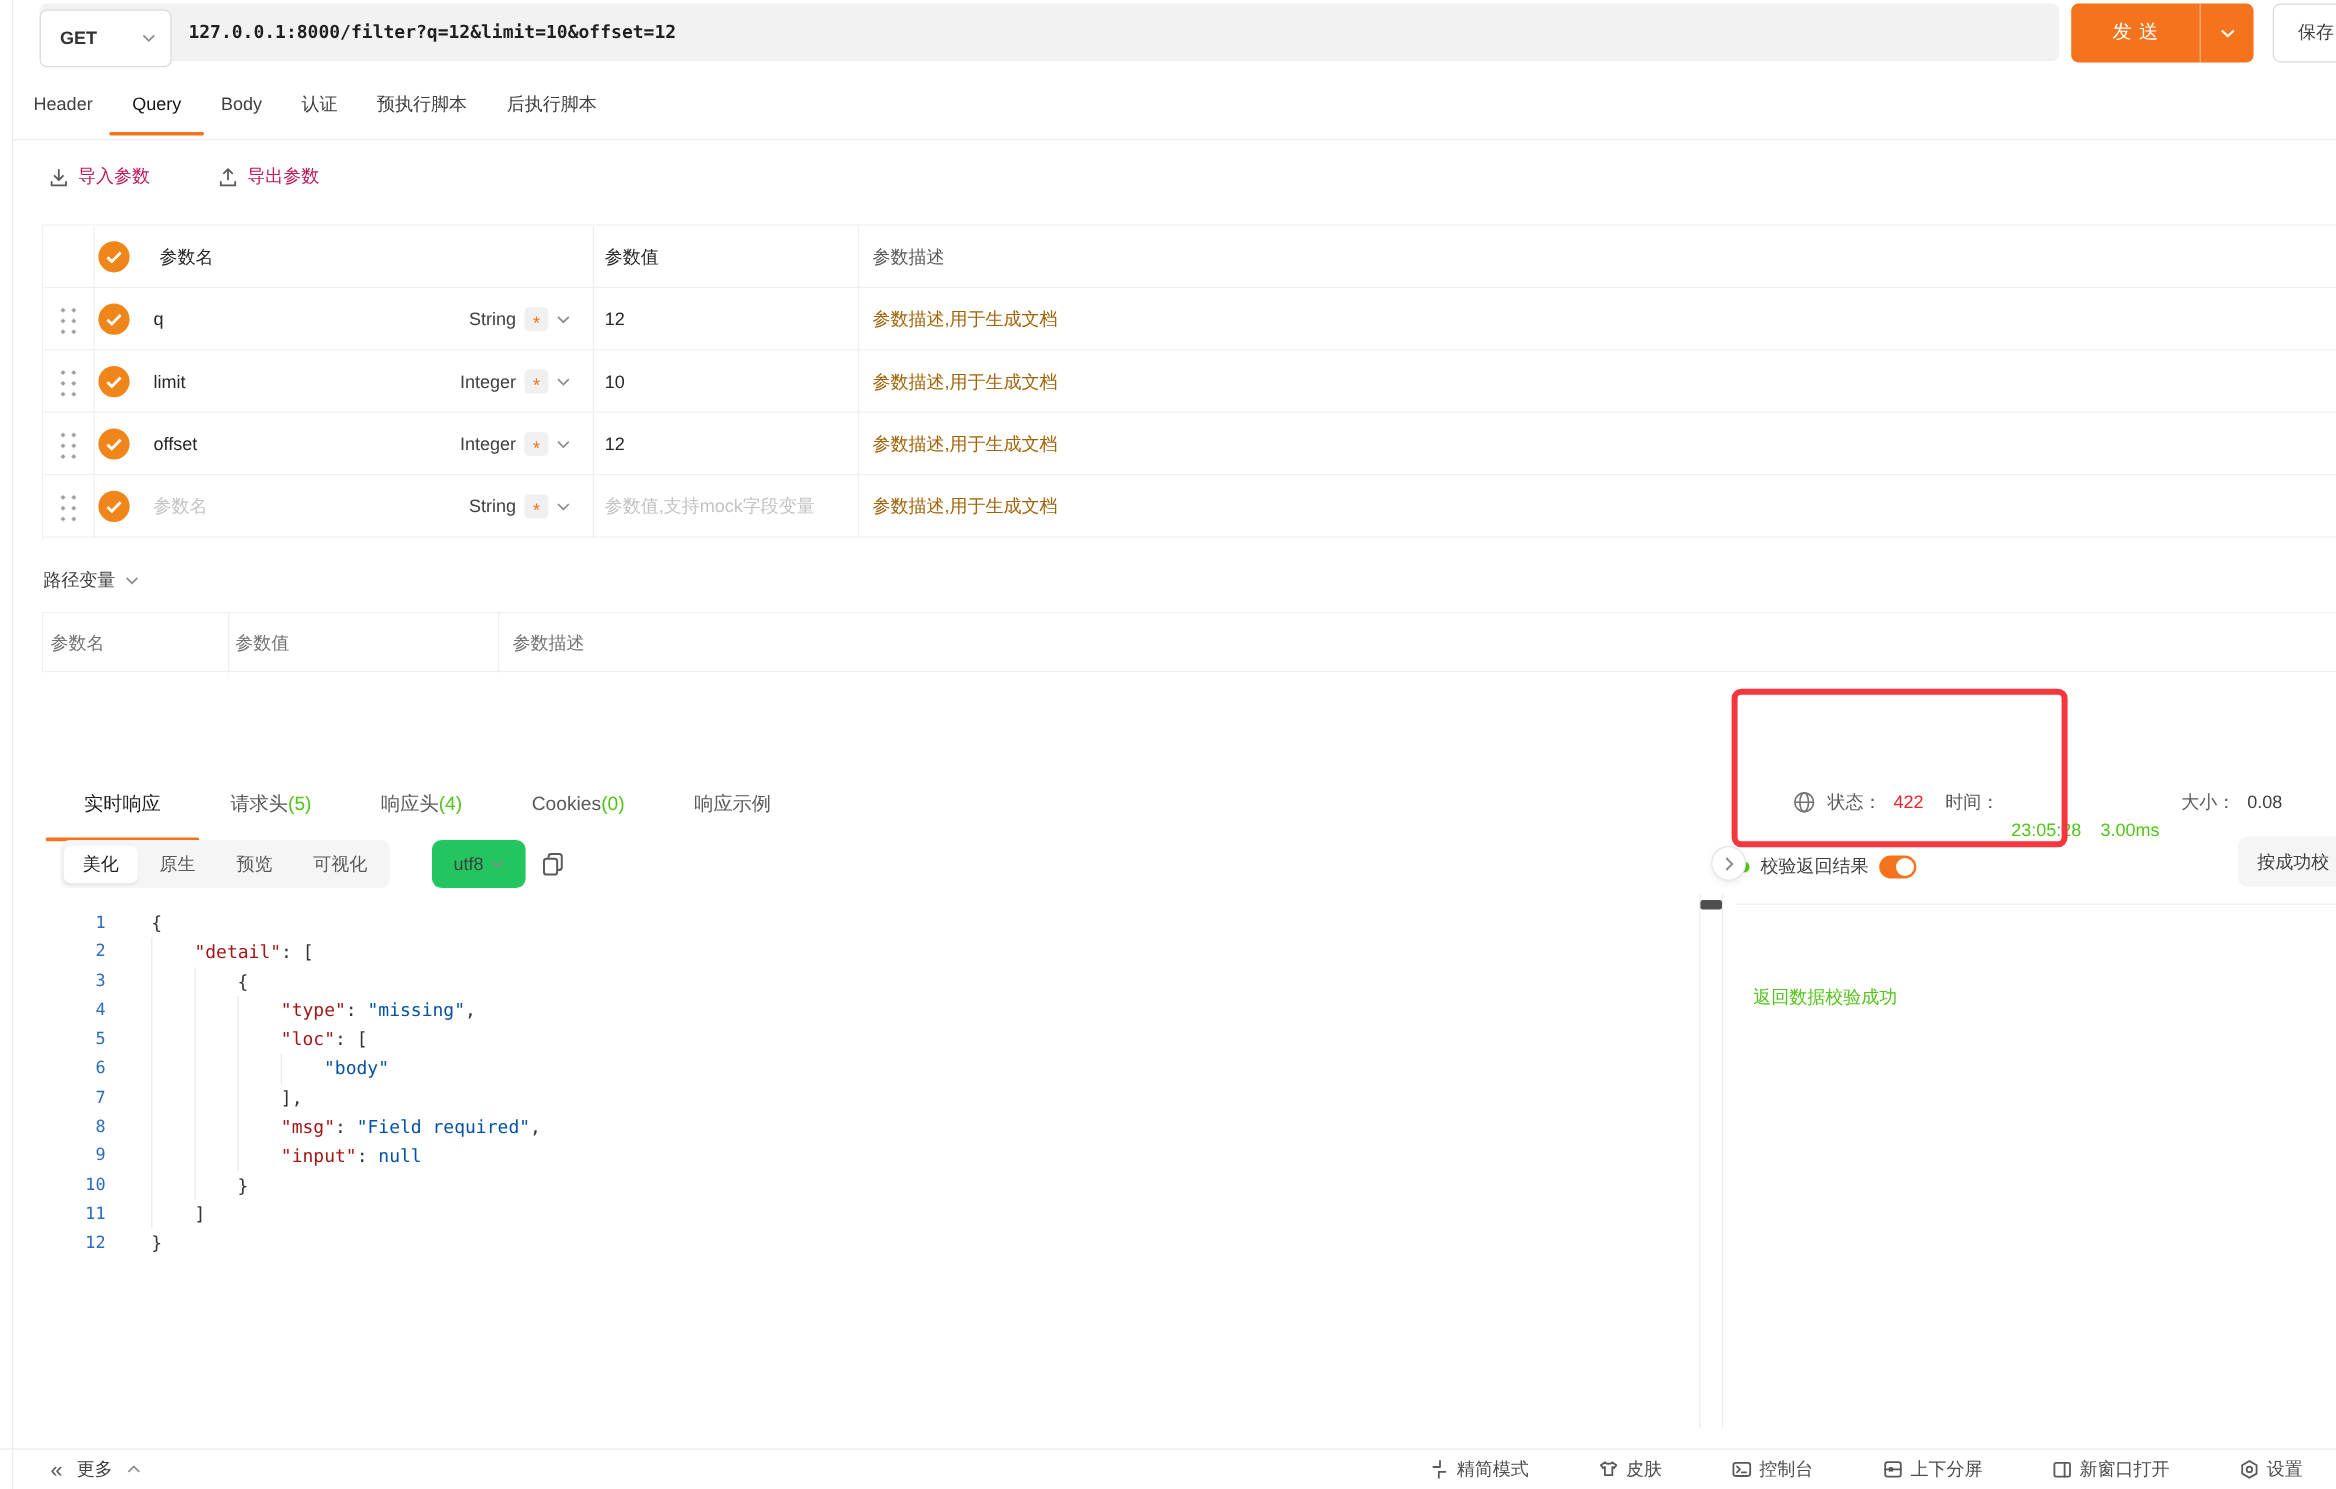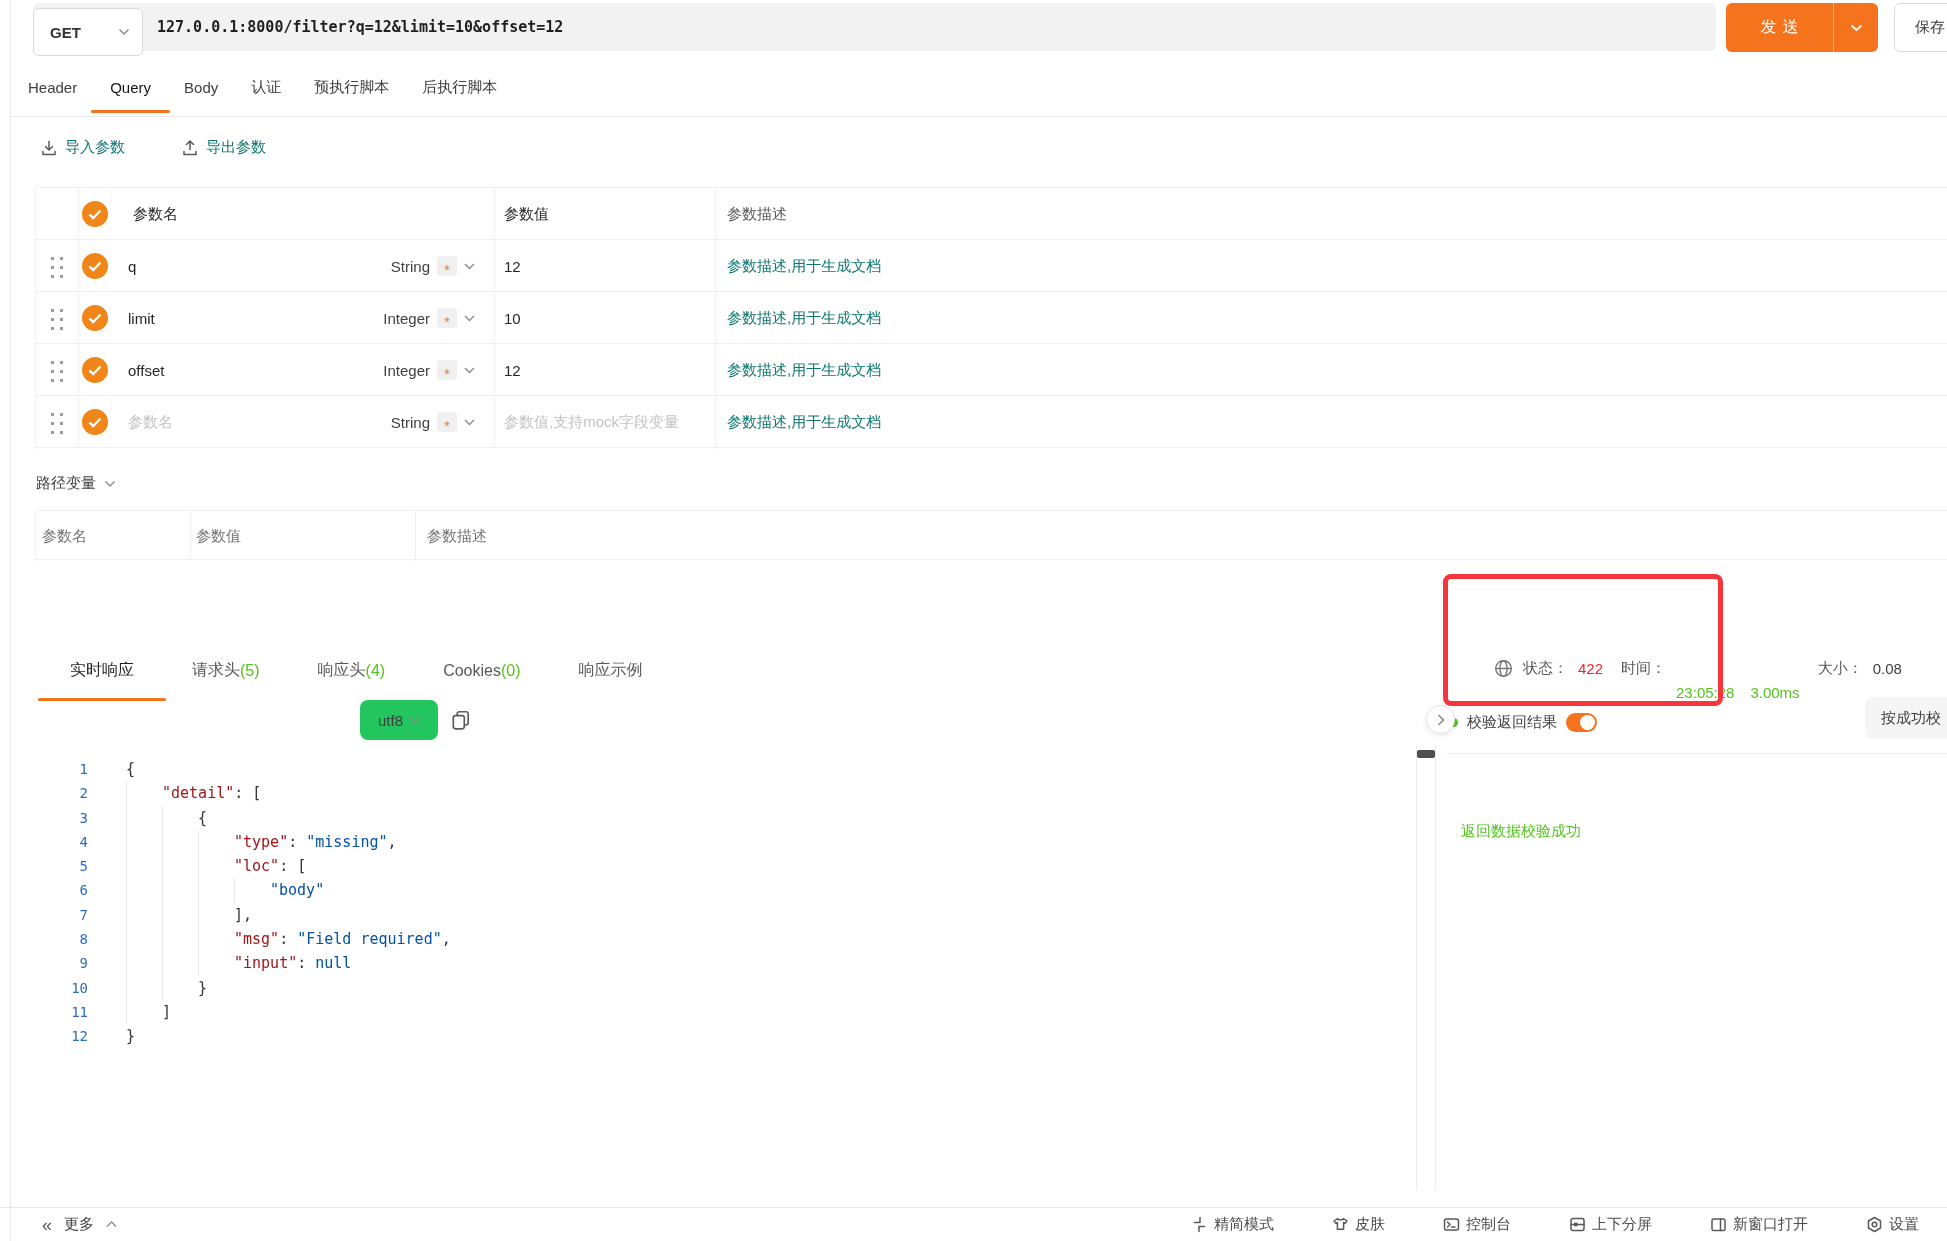--- a/index.html
+++ b/index.html
@@ -31,33 +31,33 @@
   
   .req-tabs { left:28px; top:58px; height:58px; display:flex; align-items:center; gap:33px; }
   .req-tab { position:relative; font-size:15px; color:#404040; cursor:pointer; white-space:nowrap; }
   .req-tab.active { color:#141414; }
   .req-tab.active::after { content:""; position:absolute; left:-19px; right:-19px; bottom:-17px; height:3px;
     background:#f4731c; border-radius:2px; }
   .tabs-divider { left:10px; top:116px; width:1937px; height:1px; background:#ebebeb; }
 
   
   .param-actions { left:40px; top:138px; display:flex; gap:56px; align-items:center; }
-  .pa-item { display:flex; align-items:center; gap:7px; font-size:15px; color:#0f766e; cursor:pointer; }
+  .pa-item { display:flex; align-items:center; gap:7px; font-size:15px; color:#be185d; cursor:pointer; }
 
   
   .ptable { left:35px; top:187px; right:0; height:261px; border-top:1px solid #f0f0f0; }
   .prow { position:relative; height:52px; border-bottom:1px solid #f0f0f0; }
   .prow.head { height:52px; }
   .vline { position:absolute; top:0; width:1px; background:#f0f0f0; }
   .cell { position:absolute; top:0; height:52px; display:flex; align-items:center; font-size:15px; }
   .hlabel { color:#595959; }
   .cname { left:93px; color:#262626; }
   .cname.head { left:98px; }
   .cval { left:469px; color:#262626; }
-  .cdesc { left:692px; color:#0f766e; }
+  .cdesc { left:692px; color:#a16207; }
   .ph { color:#c3c3c3; }
   .checkbox { position:absolute; left:47px; top:13px; width:26px; height:26px; border-radius:50%;
     background:#f08519; display:flex; align-items:center; justify-content:center; cursor:pointer; }
   .drag { position:absolute; left:13px; top:14px; width:18px; height:25px; cursor:grab;
     background-image:radial-gradient(circle,#9b9b9b 1.6px,transparent 1.8px); background-size:9px 9px; }
   .typebox { position:absolute; left:300px; width:140px; top:0; height:52px; display:flex;
     align-items:center; justify-content:flex-end; gap:7px; cursor:pointer; }
   .typetext { font-size:15px; color:#404040; }
   .star { width:20px; height:20px; background:#f0f0f0; border-radius:4px; color:#f4731c;
     font-size:15px; text-align:center; line-height:27px; overflow:hidden; }
@@ -327,20 +327,26 @@
     </svg>
     <span>状态：</span>
     <span class="st-err">422</span>
     <span style="margin-left:8px">时间：</span>
     <span class="st-ok">23:05:28</span>
     <span class="st-ok" style="margin-left:6px">3.00ms</span>
     <span style="margin-left:8px">大小：</span>
     <span class="st-val">0.08</span>
   </div>
 
+  <div class="abs seg">
+    <span class="seg-item active">美化</span>
+    <span class="seg-item">原生</span>
+    <span class="seg-item">预览</span>
+    <span class="seg-item">可视化</span>
+  </div>
   <div class="abs enc">
     <span>utf8</span>
     <svg width="11" height="7" viewBox="0 0 11 7">
         <polyline points="1,1 5.5,5.5 10,1" stroke="#8c8c8c" stroke-width="1.4" fill="none"></polyline>
       </svg>
   </div>
   <div class="abs copy-btn">
     <svg width="22" height="22" viewBox="0 0 20 20">
       <g fill="#fff" stroke="#595959" stroke-width="1.5">
         <rect x="6.5" y="2.5" width="10" height="12" rx="2"></rect>

